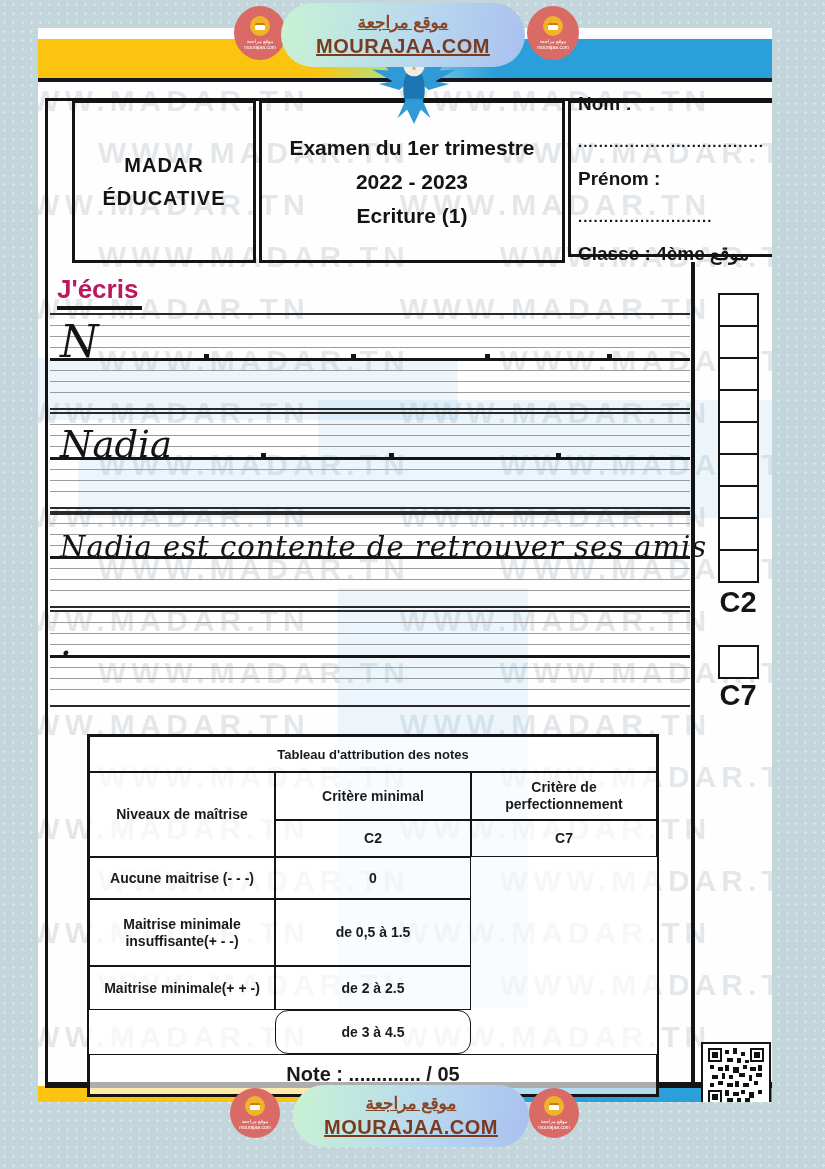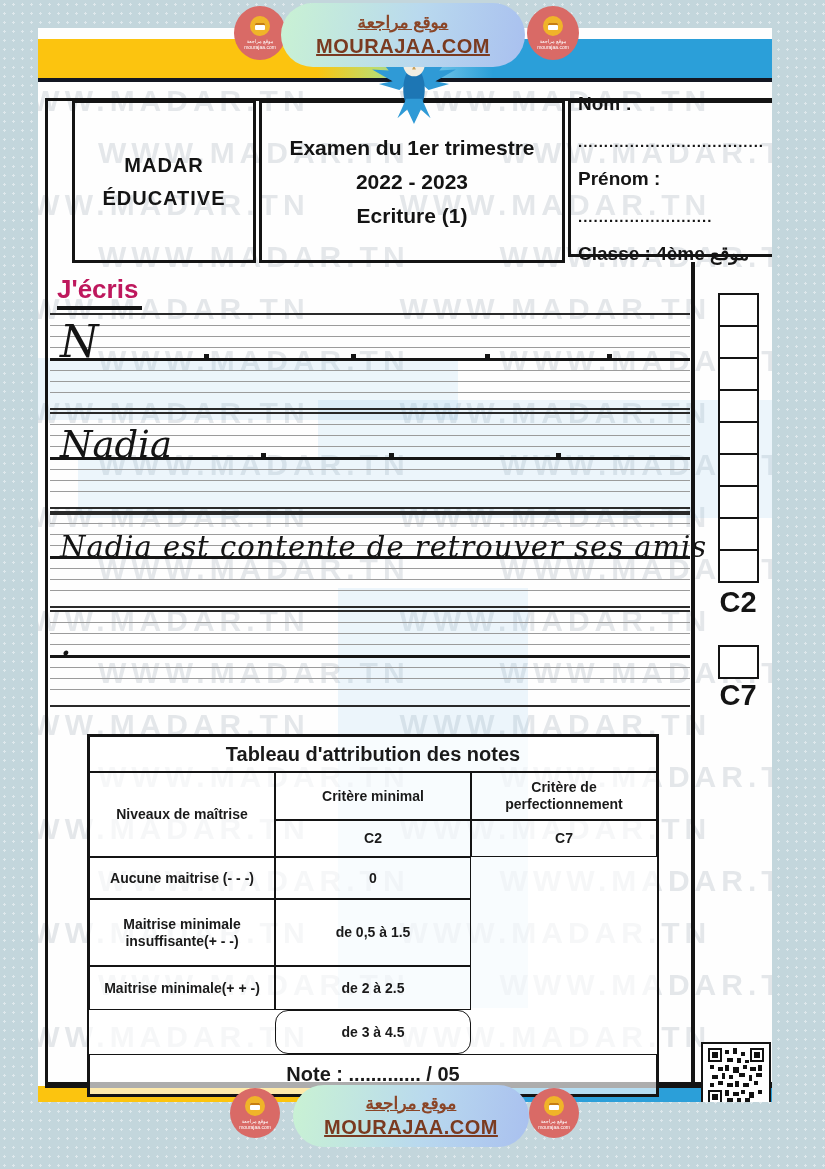--- a/index.html
+++ b/index.html
@@ -72,21 +72,21 @@
   .c7-single{position:absolute;left:680px;top:617px;width:37px;height:30px;border:2px solid #141414;z-index:3;background:#fff;}
   .c7-label{top:651px;}
   
   .ntable{position:absolute;left:49px;top:706px;width:568px;z-index:3;
     display:grid;grid-template-columns:186px 196px 1fr;
     grid-template-rows:36px 48px 37px 42px 67px 44px 44px 41px;
     border:2px solid #141414;background:rgba(255,255,255,.65);
     font-size:14px;font-weight:bold;color:#1a1a1a;}
   .ntable > div{border:1px solid #141414;display:flex;align-items:center;justify-content:center;
     text-align:center;padding:2px 4px;box-sizing:border-box;line-height:17px;}
-  .t-title{grid-column:1/4;grid-row:1;font-size:20px;}
+  .t-title{grid-column:1/4;grid-row:1;font-size:13px;}
   .t-c1h{grid-column:1;grid-row:2/4;}
   .t-c2h{grid-column:2;grid-row:2;}
   .t-c3h{grid-column:3;grid-row:2;}
   .t-c2s{grid-column:2;grid-row:3;}
   .t-c3s{grid-column:3;grid-row:3;}
   .t-merge{grid-column:3;grid-row:4/8;}
   .t-note{grid-column:1/4;grid-row:8;font-size:20px;}
   
   .pill{position:absolute;border-radius:32px;z-index:10;display:flex;flex-direction:column;
     align-items:center;justify-content:center;

